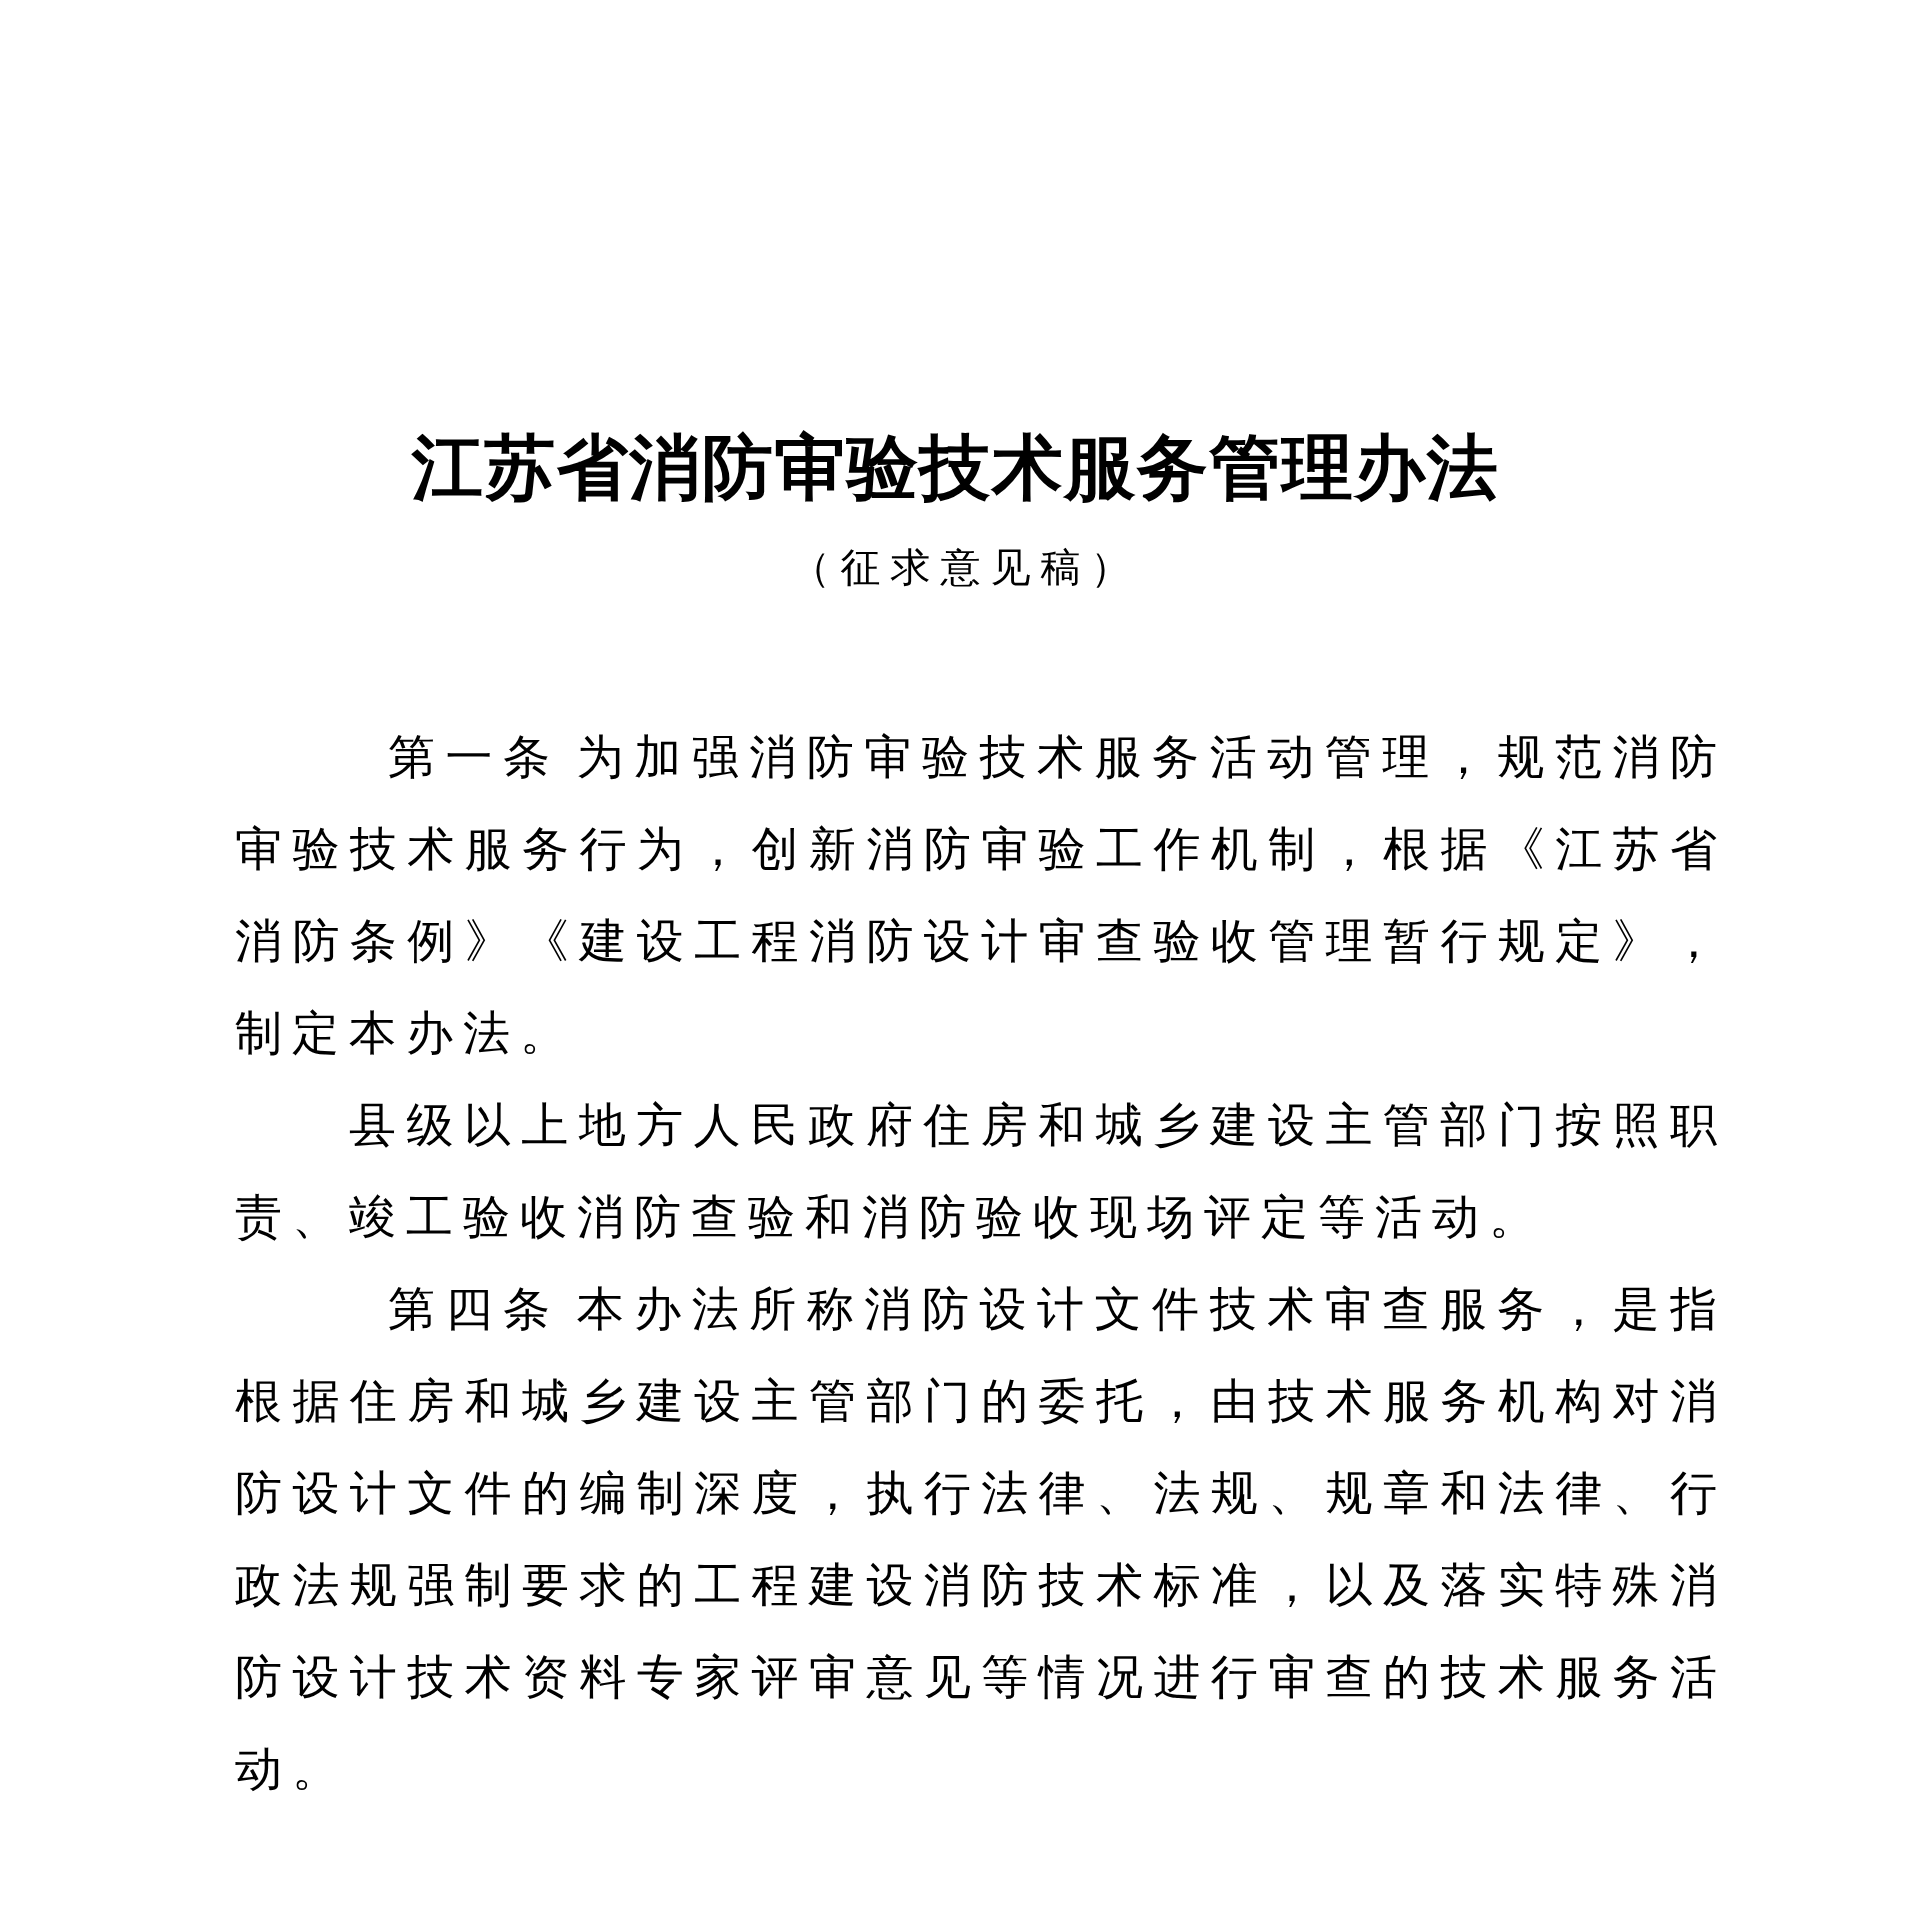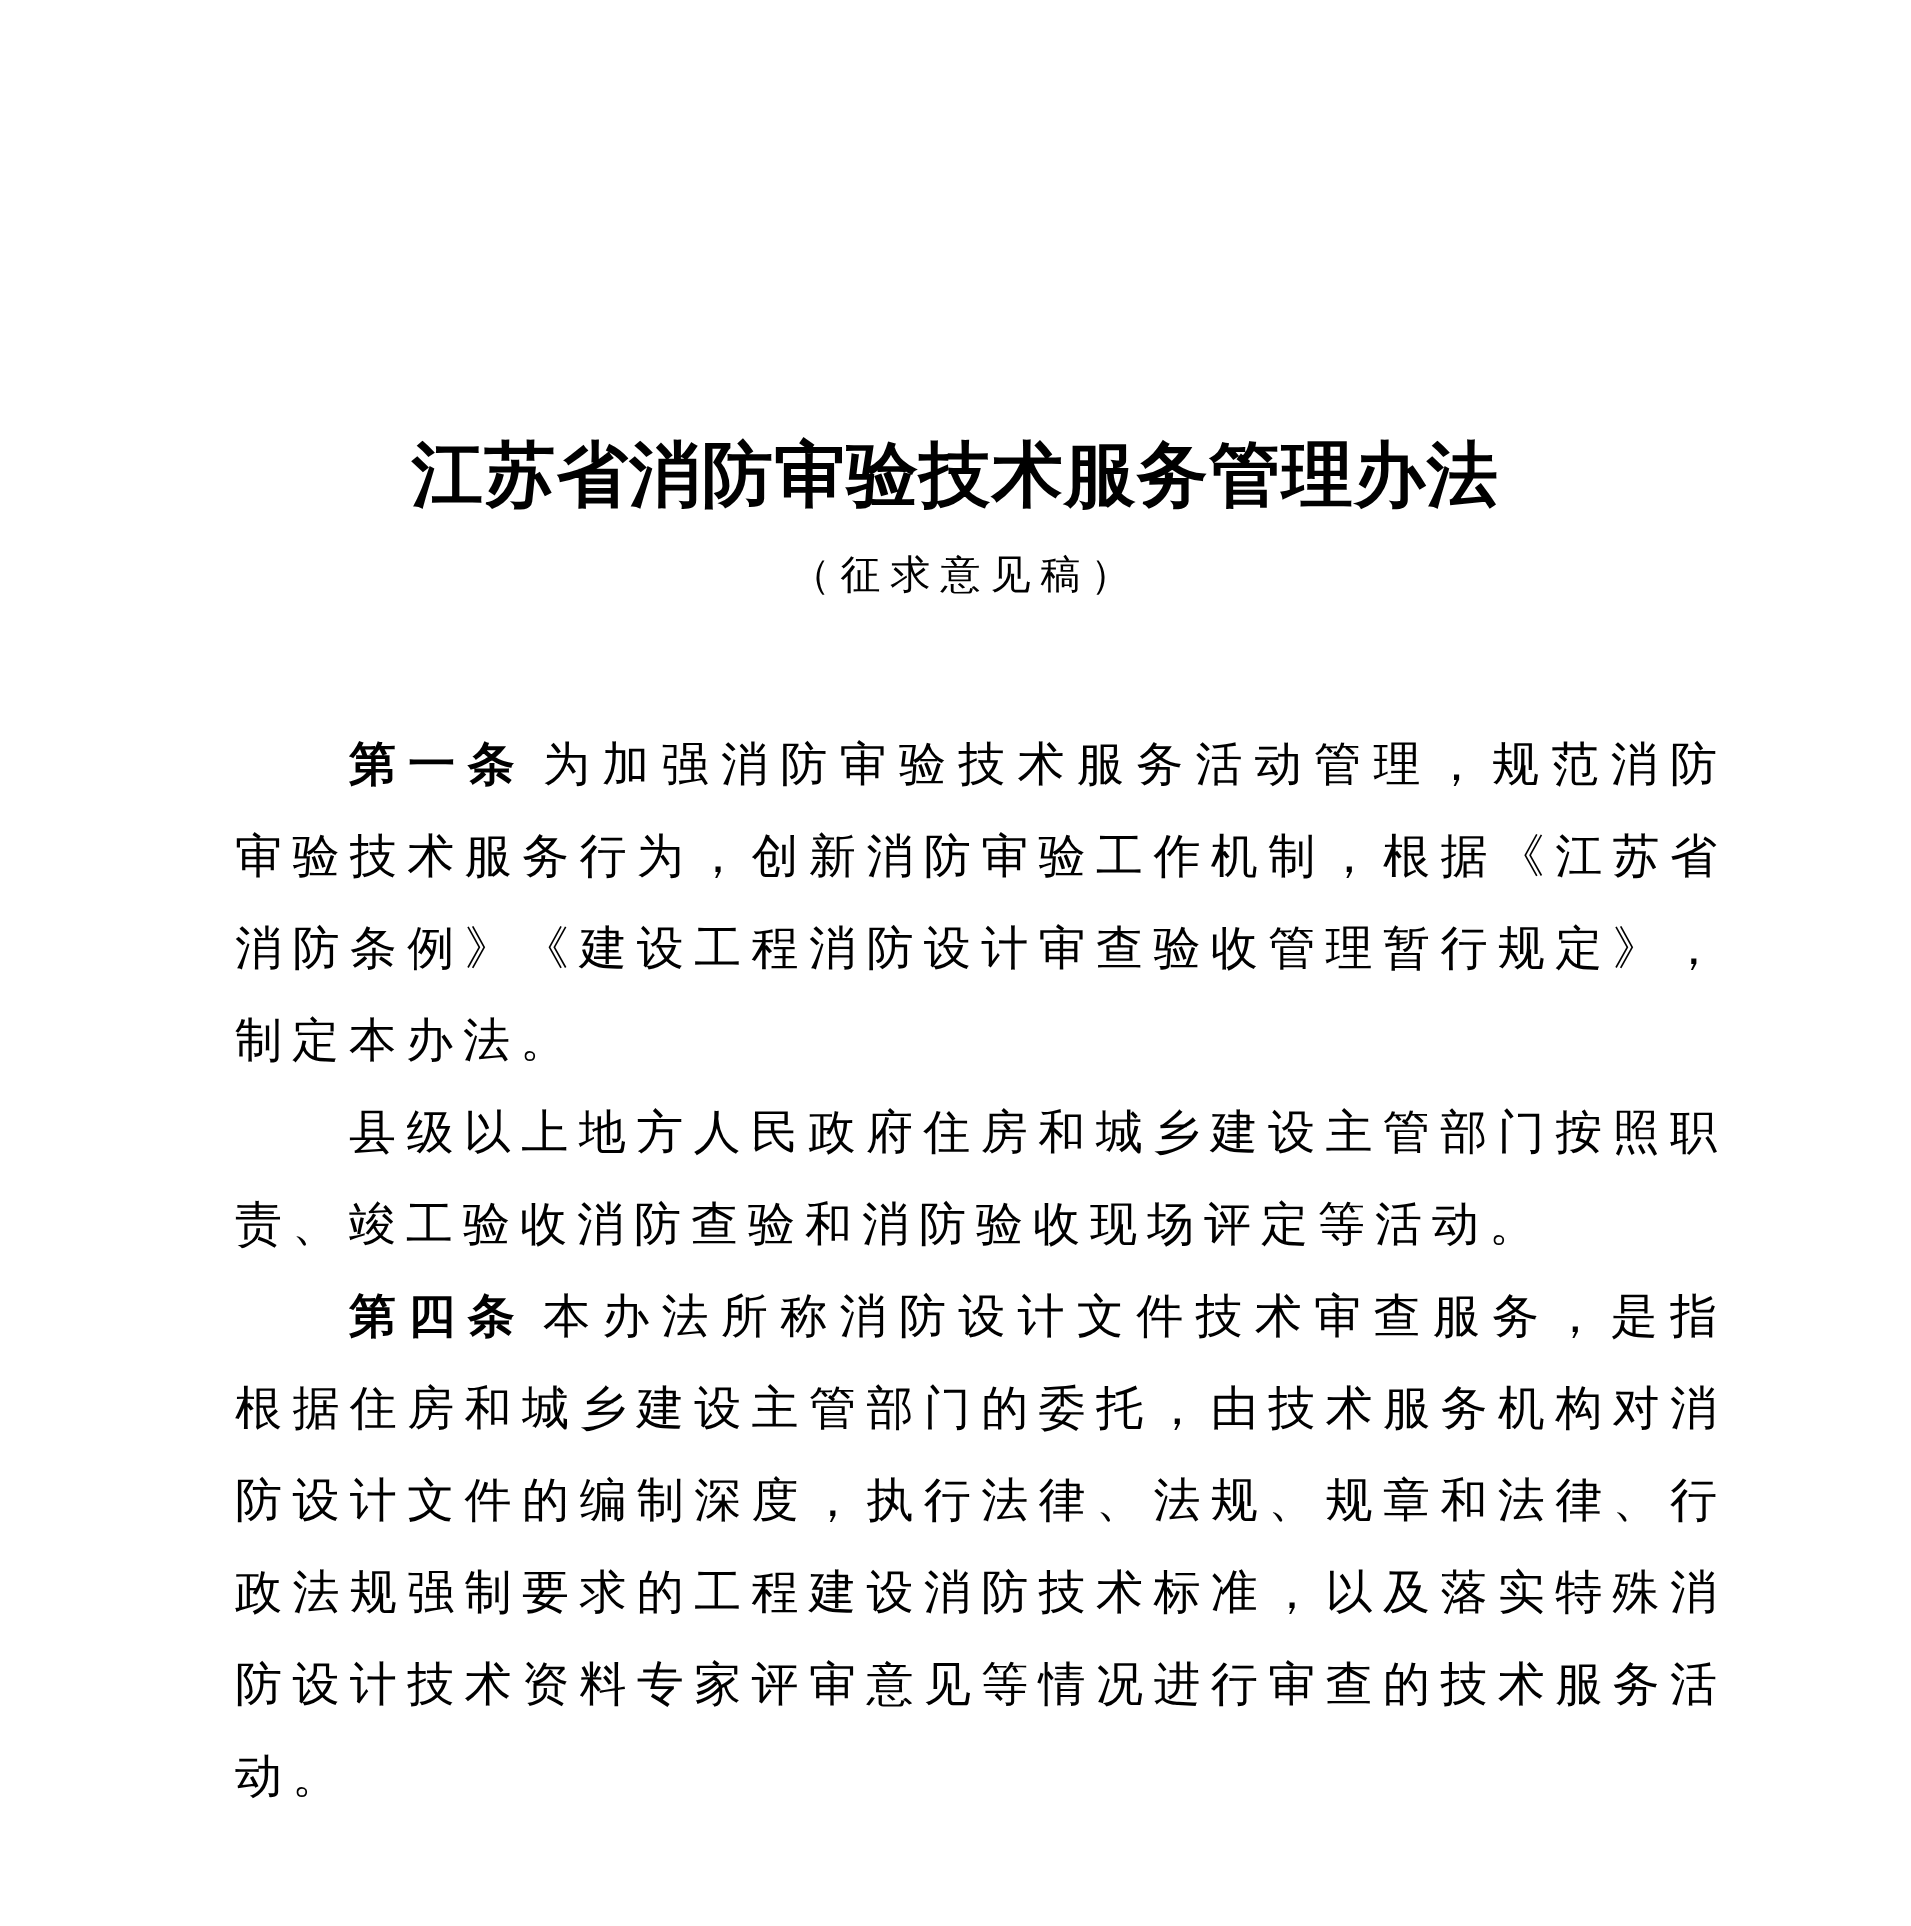--- a/index.html
+++ b/index.html
@@ -17,21 +17,21 @@
   }
   .doc-page {
     position: absolute;
     inset: 0;
   }
   .doc-header {
     padding-top: 416px;
     text-align: center;
   }
   .doc-title {
-    margin: 7px;
+    margin: 0;
     font-size: 71px;
     font-weight: bold;
     line-height: 104px;
     letter-spacing: 1.5px;
     font-family: "Liberation Serif", serif;
   }
   .doc-subtitle {
     margin-top: 21px;
     font-size: 40px;
     line-height: 54px;
@@ -45,23 +45,24 @@
     font-size: 47px;
     line-height: 92px;
     letter-spacing: 10px;
     text-align: justify;
   }
   .para {
     margin: 0;
     text-indent: 114px;
   }
   .article-label {
-    font-weight: bold;
+    font-weight: normal;
     font-family: "Liberation Sans", sans-serif;
     margin-right: 16px;
+    margin-left: 39px;
   }
 </style>
 </head>
 <body>
 
 <div class="doc-page">
 
   <div class="doc-header">
     <h1 class="doc-title">江苏省消防审验技术服务管理办法</h1>
     <div class="doc-subtitle">（征求意见稿）</div>

